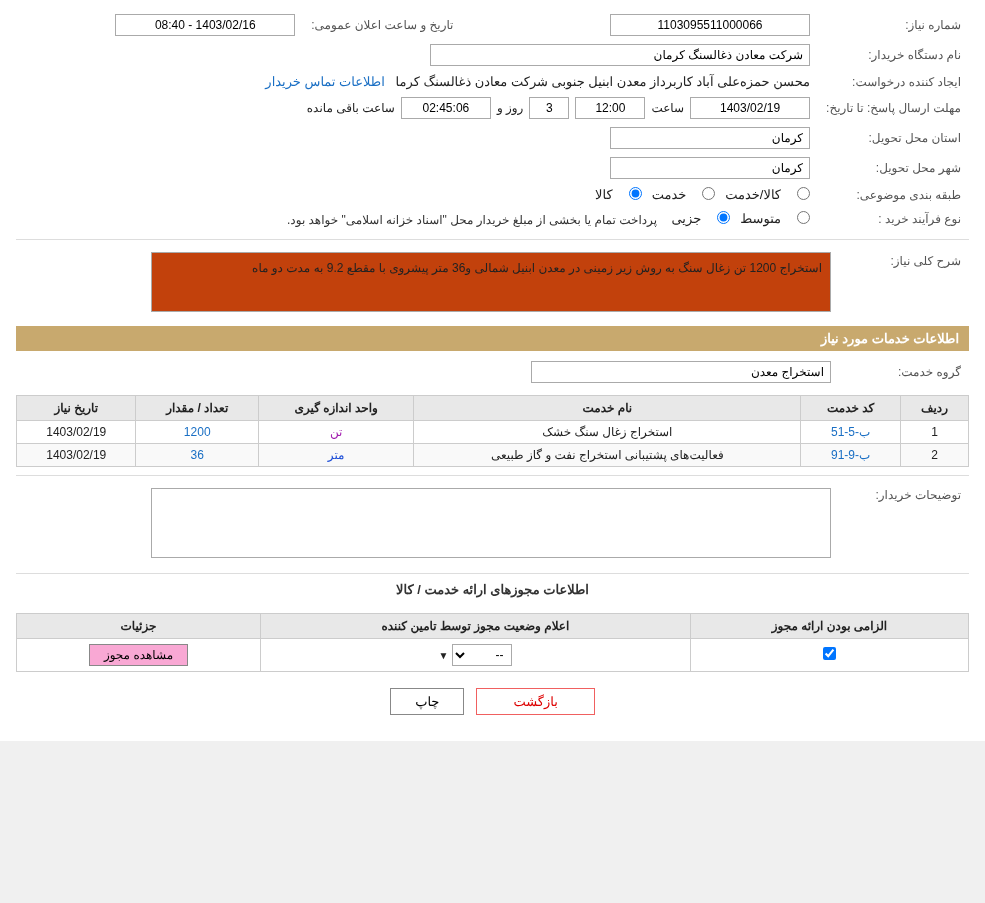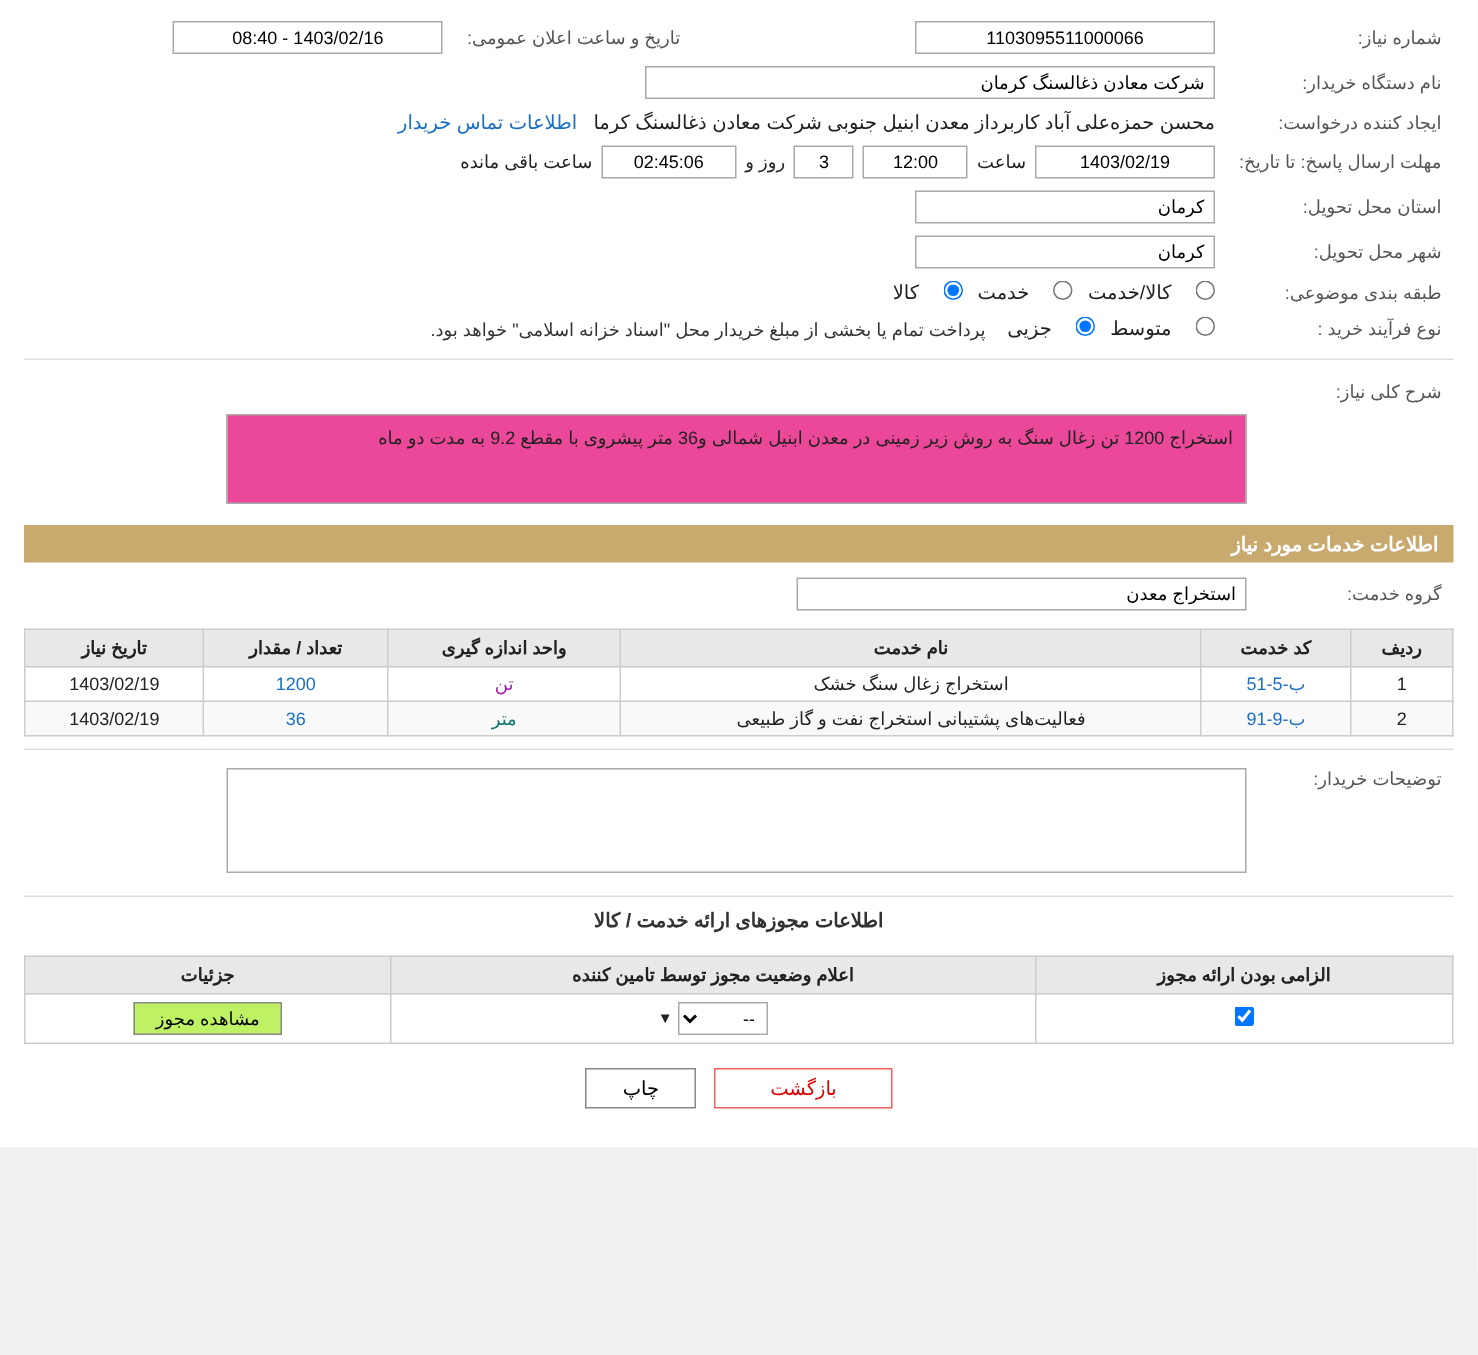--- a/index.html
+++ b/index.html
@@ -114,21 +114,21 @@
       padding: 5px 8px;
       text-align: center;
       font-weight: bold;
     }
     .license-table td {
       border: 1px solid #ccc;
       padding: 5px 8px;
       text-align: center;
     }
     .btn-view {
-      background: #bef264;
+      background: #f9a8d4;
       border: 1px solid #888;
       padding: 3px 14px;
       font-size: 12px;
       cursor: pointer;
       font-family: Tahoma, Arial, sans-serif;
     }
     .btn-back {
       background: #fff;
       border: 1px solid #f06060;
       color: #d00;
@@ -281,21 +281,21 @@
     </tbody>
       </table>
 
     <hr class="divider">
 
     <table class="info-table">
       <tbody>
           <tr>
         <td class="label-cell" style="vertical-align:top;padding-top:6px;">شرح کلی نیاز:</td>
         <td class="value-cell">
-          <div style="border:1px solid #aaa; padding:8px; min-height:60px; background:#ec4899; text-align:right; font-size:12px; direction:rtl; width:680px;margin-top:24px;">استخراج 1200 تن زغال سنگ به روش زیر زمینی در معدن ابنیل شمالی و36 متر پیشروی با مقطع 9.2 به مدت دو ماه</div>
+          <div style="border:1px solid #aaa; padding:8px; min-height:60px; background:#c2410c; text-align:right; font-size:12px; direction:rtl; width:680px;">استخراج 1200 تن زغال سنگ به روش زیر زمینی در معدن ابنیل شمالی و36 متر پیشروی با مقطع 9.2 به مدت دو ماه</div>
         </td>
       </tr>
     </tbody>
       </table>
 
     <div class="section-title">اطلاعات خدمات مورد نیاز</div>
 
     <table class="info-table">
       <tbody>
           <tr>
@@ -324,21 +324,21 @@
       <td style="color:#1a6fc4;">ب-5-51</td>
       <td>استخراج زغال سنگ خشک</td>
       <td style="color:#a21caf;">تن</td>
       <td style="color:#1a6fc4;">1200</td>
       <td>1403/02/19</td>
     </tr>
           <tr>
       <td>2</td>
       <td style="color:#1a6fc4;">ب-9-91</td>
       <td>فعالیت‌های پشتیبانی استخراج نفت و گاز طبیعی</td>
-      <td style="color:#0f766e;text-align:center;">متر</td>
+      <td style="color:#1d4ed8;text-align:center;">متر</td>
       <td style="color:#1a6fc4;">36</td>
       <td>1403/02/19</td>
     </tr>
         </tbody>
     </table>
 
     <hr class="divider">
 
     <table class="info-table">
       <tbody>

